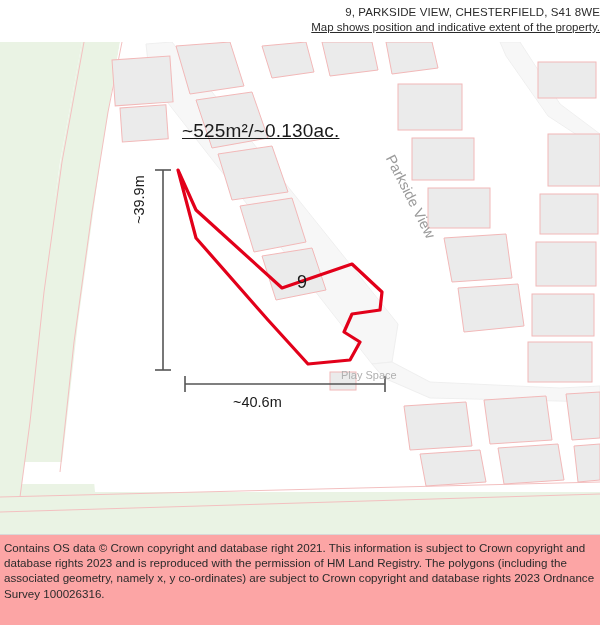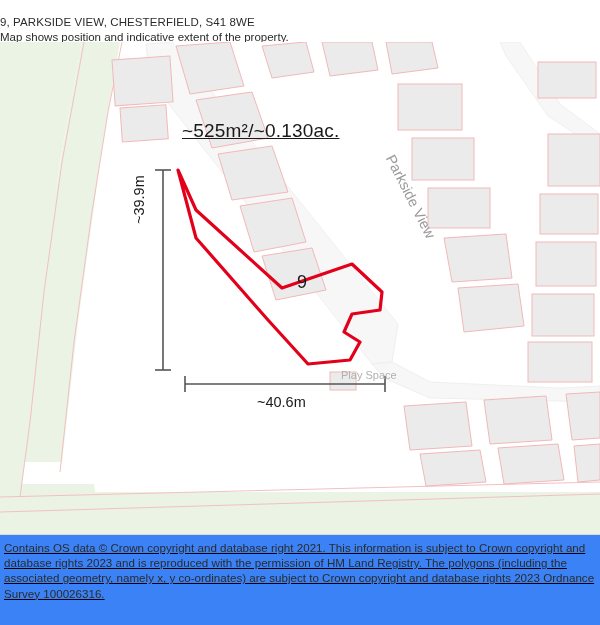--- a/index.html
+++ b/index.html
@@ -18,24 +18,23 @@
     width: 600px;
     height: 625px;
   }
   
   .header {
     position: absolute;
     top: 0;
     left: 0;
     width: 600px;
     height: 42px;
-    text-align: left;
+    text-align: right;
     padding-top: 5px;
     box-sizing: border-box;
-    margin-top: 10px;
   }
   .header .title {
     font-size: 11.5px;
     color: #2b2b2b;
     line-height: 15px;
     letter-spacing: 0.1px;
   }
   .header .subtitle {
     font-size: 11.5px;
     color: #2b2b2b;
@@ -78,21 +77,21 @@
     left: 131px;
     top: 182px;
     font-size: 14.5px;
     color: #1a1a1a;
     transform: rotate(-90deg);
     transform-origin: left top;
     white-space: nowrap;
   }
   .h-dim-label {
     position: absolute;
-    left: 257px;
+    left: 233px;
     top: 352px;
     font-size: 14.5px;
     color: #1a1a1a;
     white-space: nowrap;
     text-align: center;
   }
   .street-label {
     position: absolute;
     left: 397px;
     top: 110px;
@@ -110,24 +109,23 @@
     color: #b0b0b0;
     white-space: nowrap;
   }
   
   .footer {
     position: absolute;
     top: 534px;
     left: 0;
     width: 600px;
     height: 91px;
-    background: #3b82f6;
+    background: #fca5a5;
     padding: 6px 4px 0 4px;
     box-sizing: border-box;
-    text-decoration: underline;
   }
   .footer .divider {
     position: absolute;
     top: 0;
     left: 0;
     width: 600px;
     height: 1px;
     background: #d8d8d8;
   }
   .footer p {

